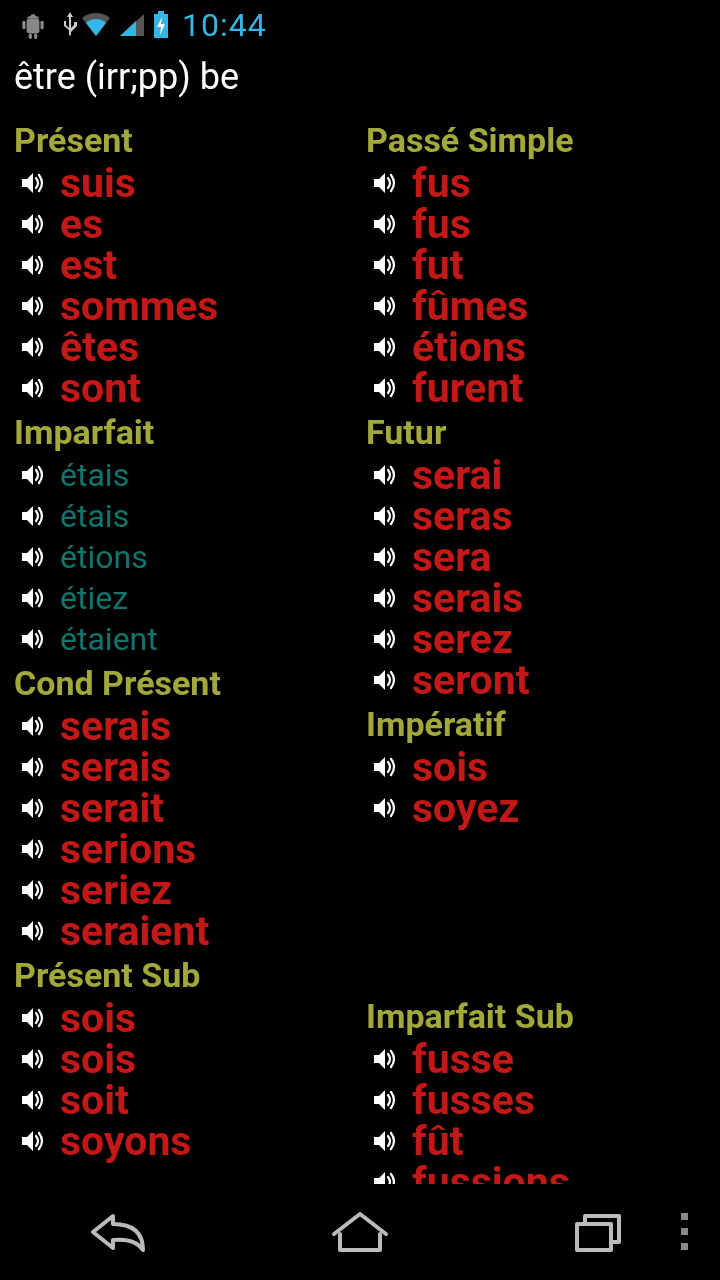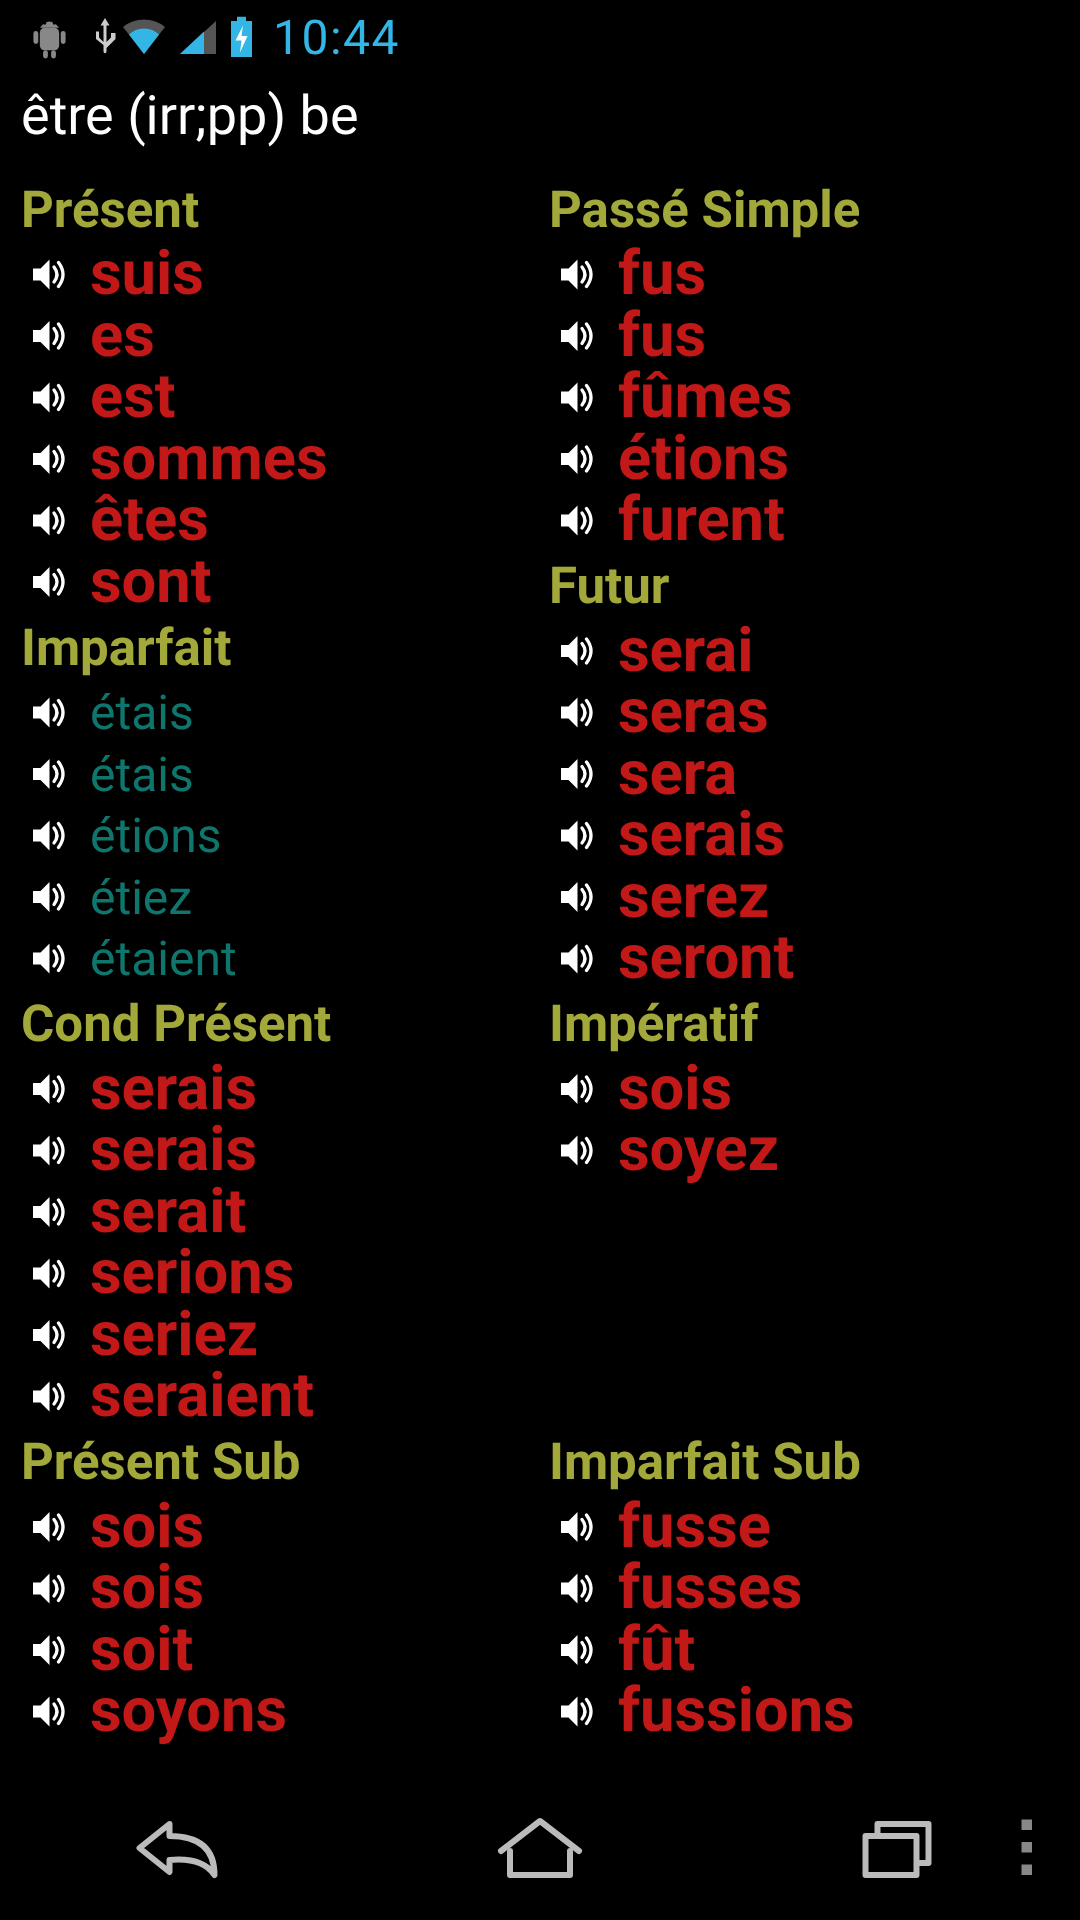--- a/index.html
+++ b/index.html
@@ -408,20 +408,30 @@
         <span class="word-red">fus</span>
       </div>
       <div class="row">
         <span class="speaker">
           <svg width="26" height="26" viewBox="0 0 26 26" fill="#fff">
             <path d="M2 9 L7 9 L13 3 L13 23 L7 17 L2 17 Z"></path>
             <path d="M16 8 Q20 13 16 18" stroke="#fff" stroke-width="2.2" fill="none" stroke-linecap="round"></path>
             <path d="M19 5 Q25 13 19 21" stroke="#fff" stroke-width="2.2" fill="none" stroke-linecap="round"></path>
           </svg>
         </span>
+        <span class="word-red">fut</span>
+      </div>
+      <div class="row">
+        <span class="speaker">
+          <svg width="26" height="26" viewBox="0 0 26 26" fill="#fff">
+            <path d="M2 9 L7 9 L13 3 L13 23 L7 17 L2 17 Z"></path>
+            <path d="M16 8 Q20 13 16 18" stroke="#fff" stroke-width="2.2" fill="none" stroke-linecap="round"></path>
+            <path d="M19 5 Q25 13 19 21" stroke="#fff" stroke-width="2.2" fill="none" stroke-linecap="round"></path>
+          </svg>
+        </span>
         <span class="word-red">fûmes</span>
       </div>
       <div class="row">
         <span class="speaker">
           <svg width="26" height="26" viewBox="0 0 26 26" fill="#fff">
             <path d="M2 9 L7 9 L13 3 L13 23 L7 17 L2 17 Z"></path>
             <path d="M16 8 Q20 13 16 18" stroke="#fff" stroke-width="2.2" fill="none" stroke-linecap="round"></path>
             <path d="M19 5 Q25 13 19 21" stroke="#fff" stroke-width="2.2" fill="none" stroke-linecap="round"></path>
           </svg>
         </span>

